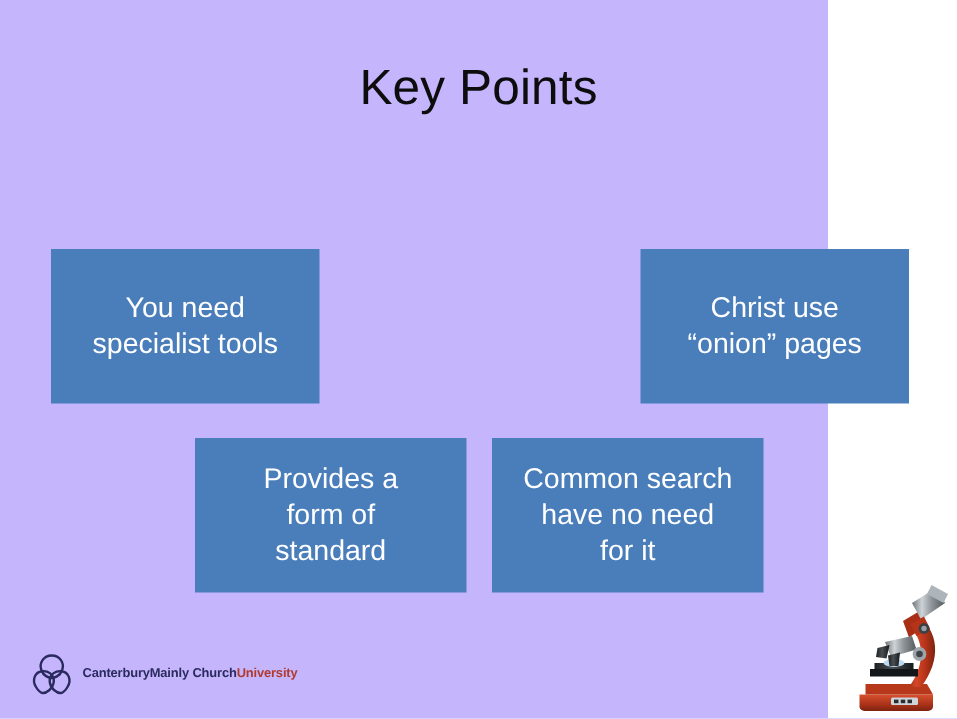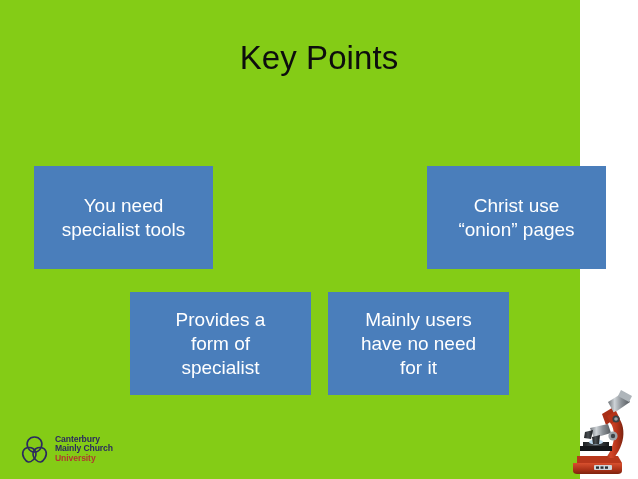--- a/index.html
+++ b/index.html
@@ -14,22 +14,21 @@
     overflow: hidden;
     position: relative;
   }
 
   #slide {
     position: absolute;
     left: 0;
     top: 0;
     width: 552px;
     height: 479px;
-    background: #84cc16;
-    padding-left: 28px;
+    background: #c4b5fd;
   }
 
   
   #slide-title {
     position: absolute;
     left: 0;
     top: 38px;
     width: 638px;
     text-align: center;
     font-size: 33px;
@@ -77,21 +76,21 @@
     align-items: center;
   }
   #logo-mark {
     width: 31px;
     height: 31px;
     flex: 0 0 31px;
     margin-right: 5px;
   }
   #logo-text {
     display: flex;
-    flex-direction: column;
+    flex-direction: row;
     justify-content: center;
     line-height: 9.5px;
   }
   #logo-text .lt-line {
     font-size: 8.6px;
     color: #2b2a5e;
     font-weight: bold;
     letter-spacing: -0.1px;
     white-space: nowrap;
   }
@@ -126,25 +125,25 @@
 
 
   <div class="kp-box" id="box-3">
     <span class="kp-text">Christ use
 “onion” pages</span>
   </div>
 
   <div class="kp-box" id="box-4">
     <span class="kp-text">Provides a
 form of
-specialist</span>
+standard</span>
   </div>
 
   <div class="kp-box" id="box-5">
-    <span class="kp-text">Mainly users
+    <span class="kp-text">Common search
 have no need
 for it</span>
   </div>
 
   <div id="logo">
     <span id="logo-mark">
       <svg viewBox="0 0 62 62" width="31" height="31" xmlns="http://www.w3.org/2000/svg">
         <g fill="none" stroke="#2b2a5e" stroke-width="3.2">
           <path d="M31 6 C20 6 14 16 17 25 C20 34 28 36 31 36 C34 36 42 34 45 25 C48 16 42 6 31 6 Z"></path>
           <path d="M10 48 C4 38 9 28 18 27 C27 26 32 32 33 35 C34 38 35 46 28 52 C21 58 16 58 10 48 Z"></path>

